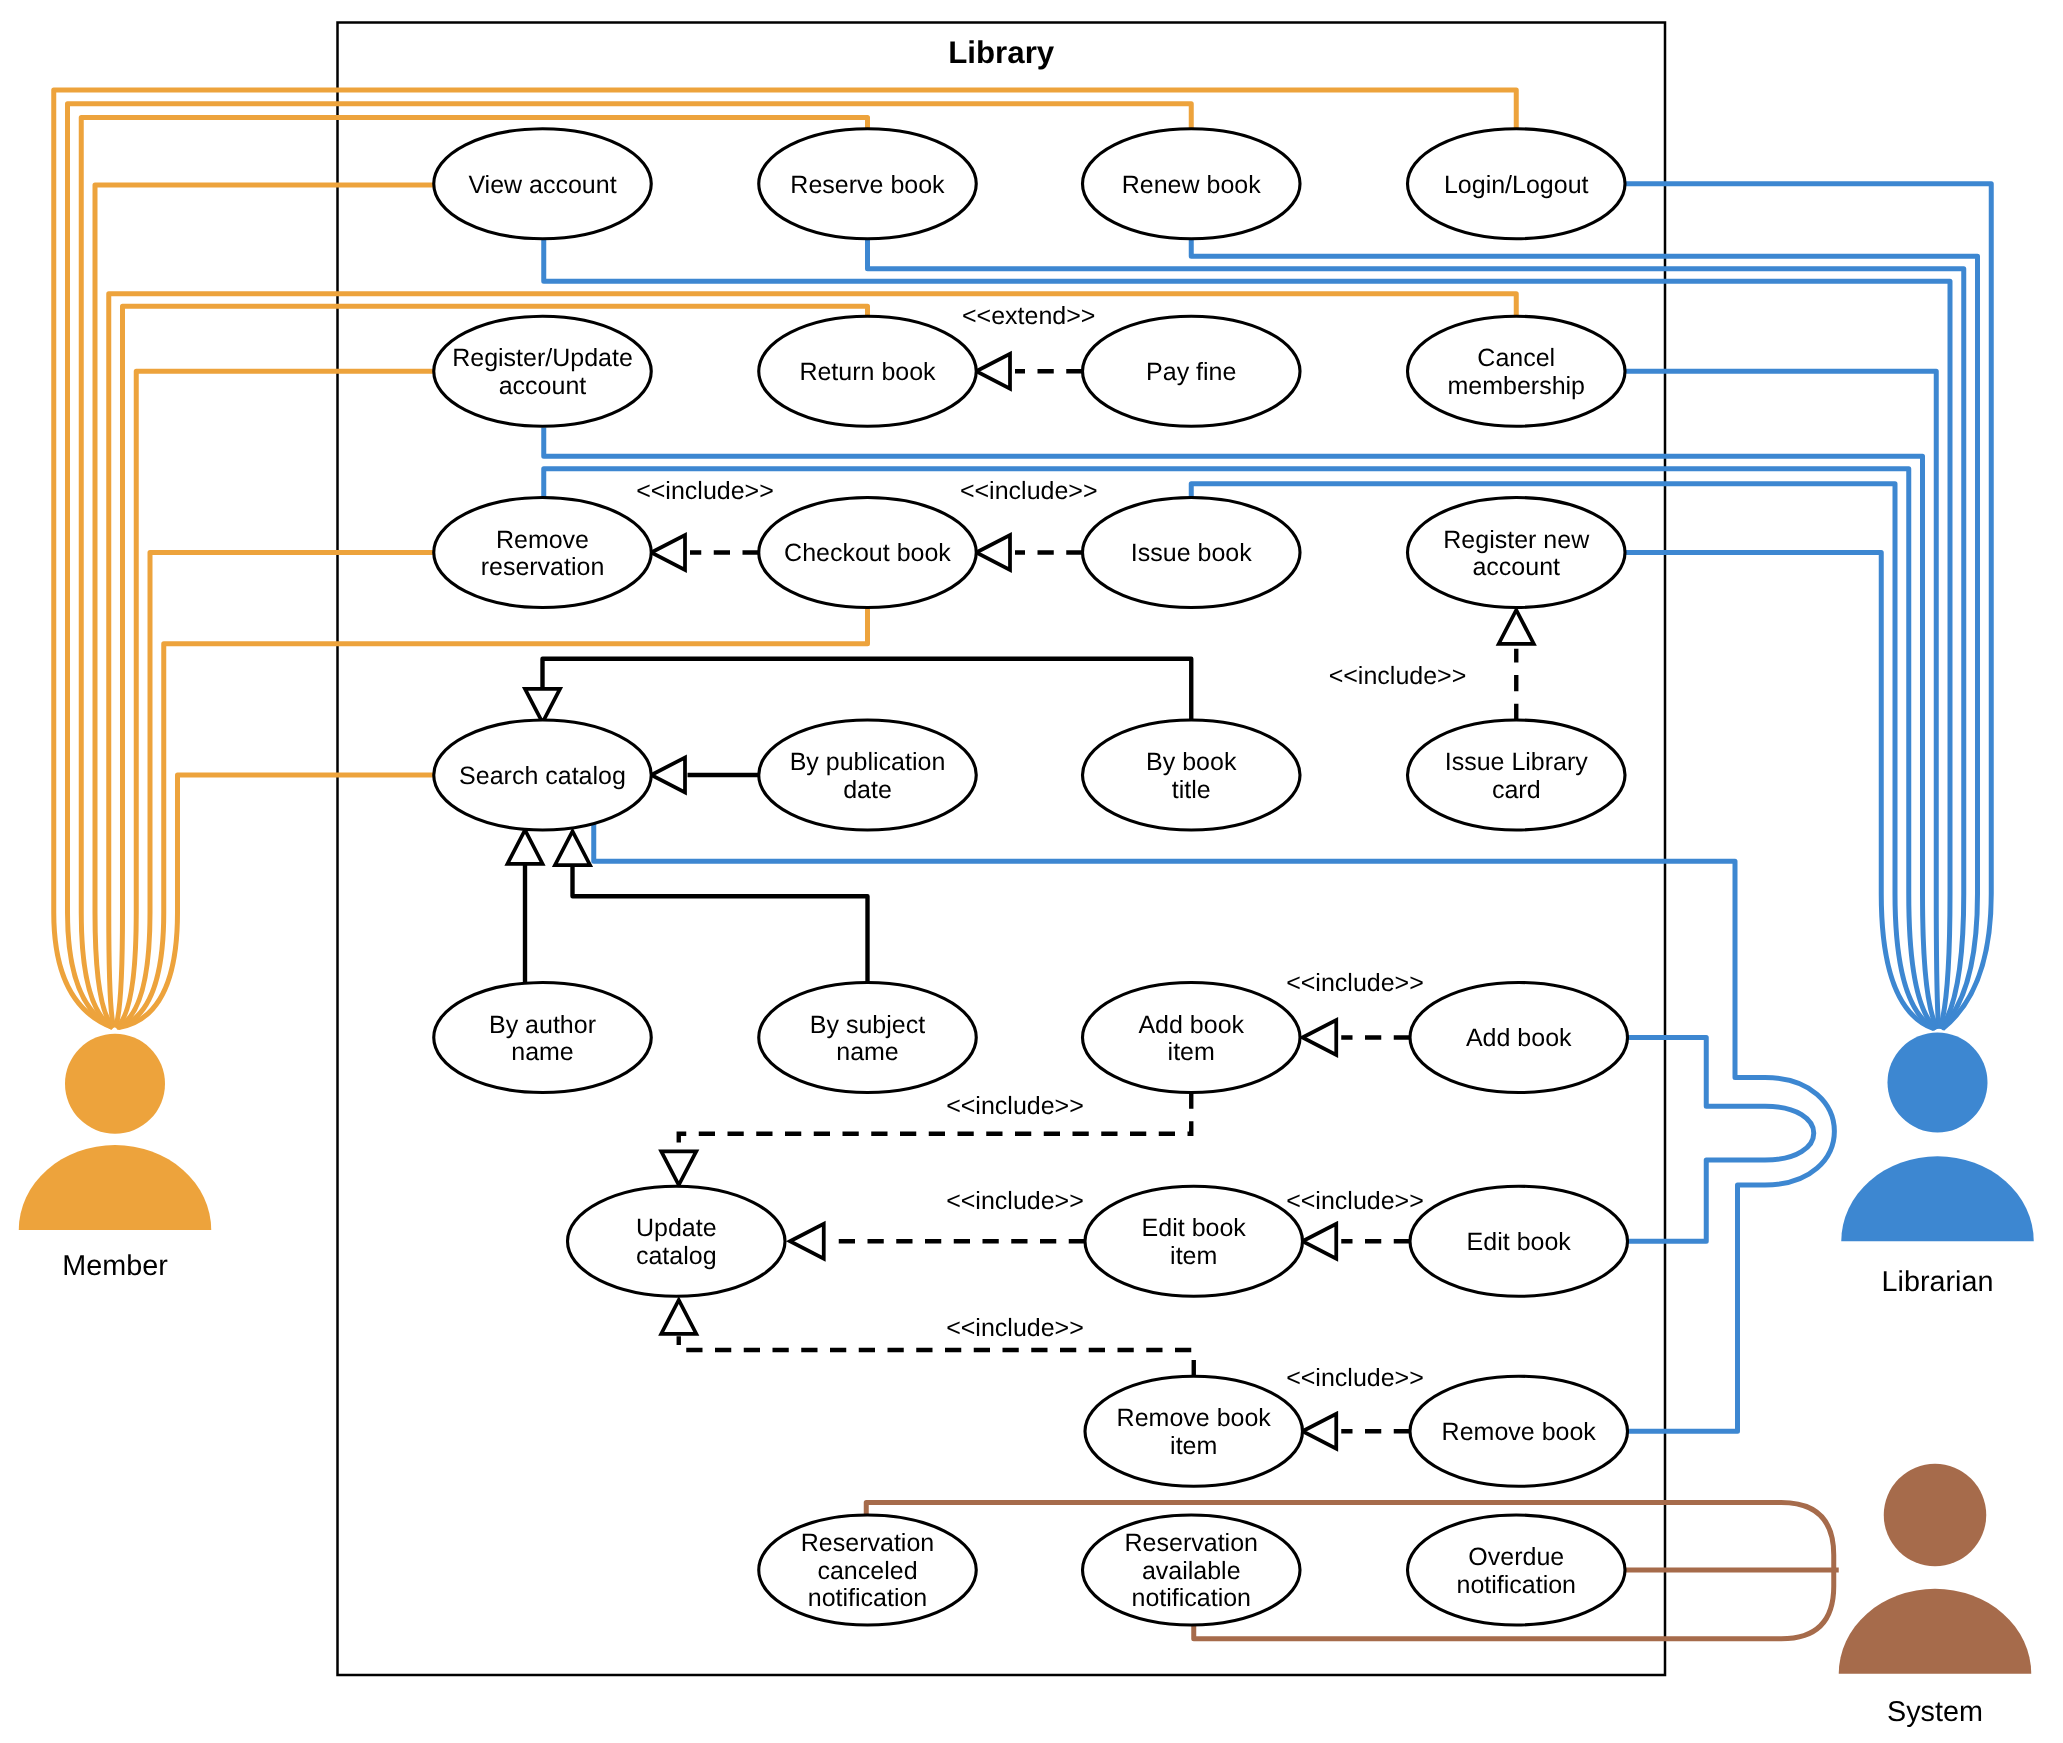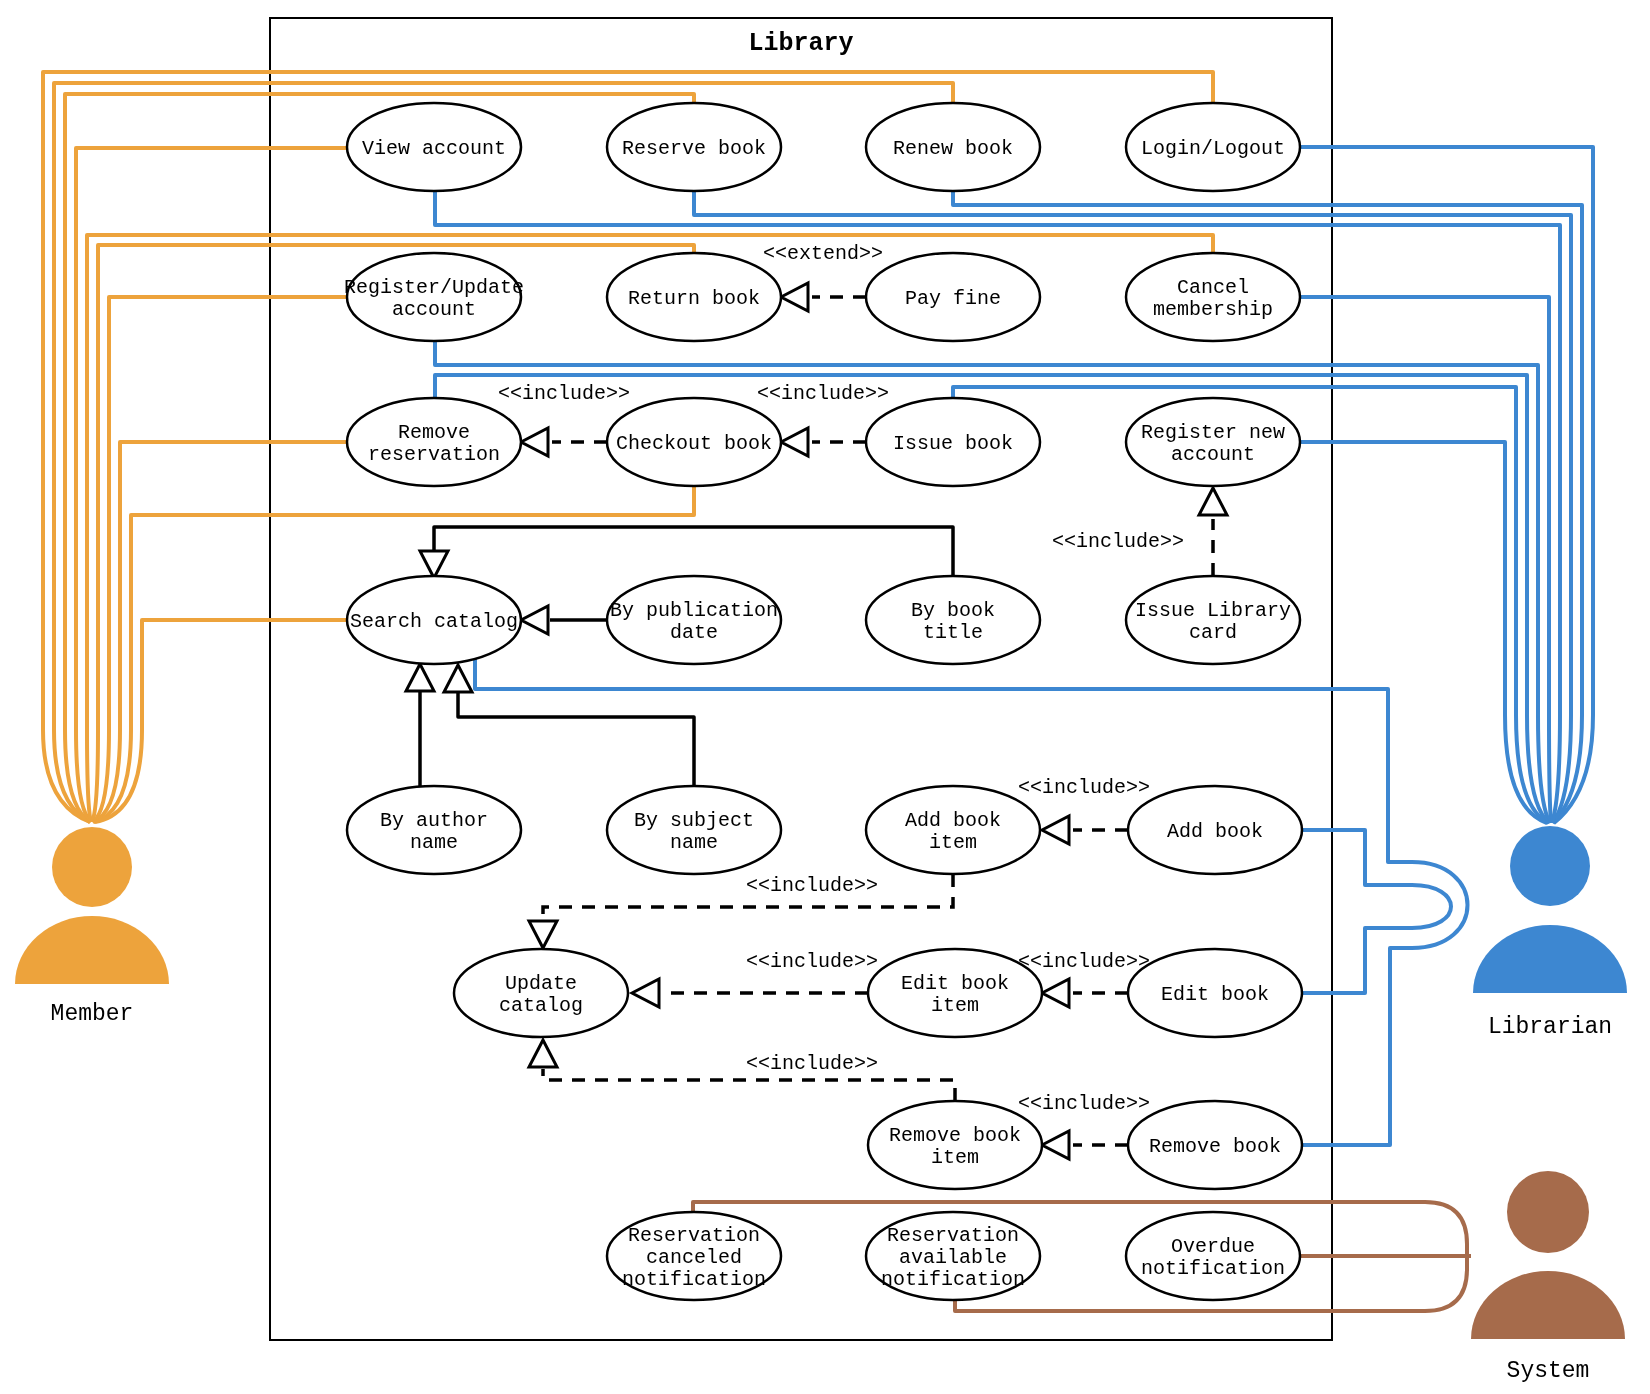--- a/index.html
+++ b/index.html
@@ -1,17 +1,17 @@
 <!DOCTYPE html>
 <html style="--member: #EDA33C; --librarian: #3D87D1; --system: #A66B4B;"><head>
 <meta charset="utf-8">
 <style>
   html,body{margin:0;padding:0;background:#ffffff;}
   .stage{position:relative;width:1340px;height:1394px;background:#fff;
-         font-family:Liberation Mono, monospace;}
+         font-family:Liberation Sans, sans-serif;}
   svg{position:absolute;left:0;top:0;}
   .edge{fill:none;stroke-width:4;stroke-linejoin:round;stroke-linecap:butt;}
   .edge-member{stroke:var(--member);}
   .edge-librarian{stroke:var(--librarian);}
   .edge-system{stroke:var(--system);}
   .rel-solid{fill:none;stroke:#000;stroke-width:3.5;stroke-linejoin:round;}
   .rel-dashed{fill:none;stroke:#000;stroke-width:3.5;stroke-dasharray:13 10;}
   .arrowhead{fill:#fff;stroke:#000;stroke-width:3;stroke-linejoin:miter;}
   .boundary{fill:none;stroke:#000;stroke-width:2;}
   .node-ellipse{fill:#fff;stroke:#000;stroke-width:2.5;}

